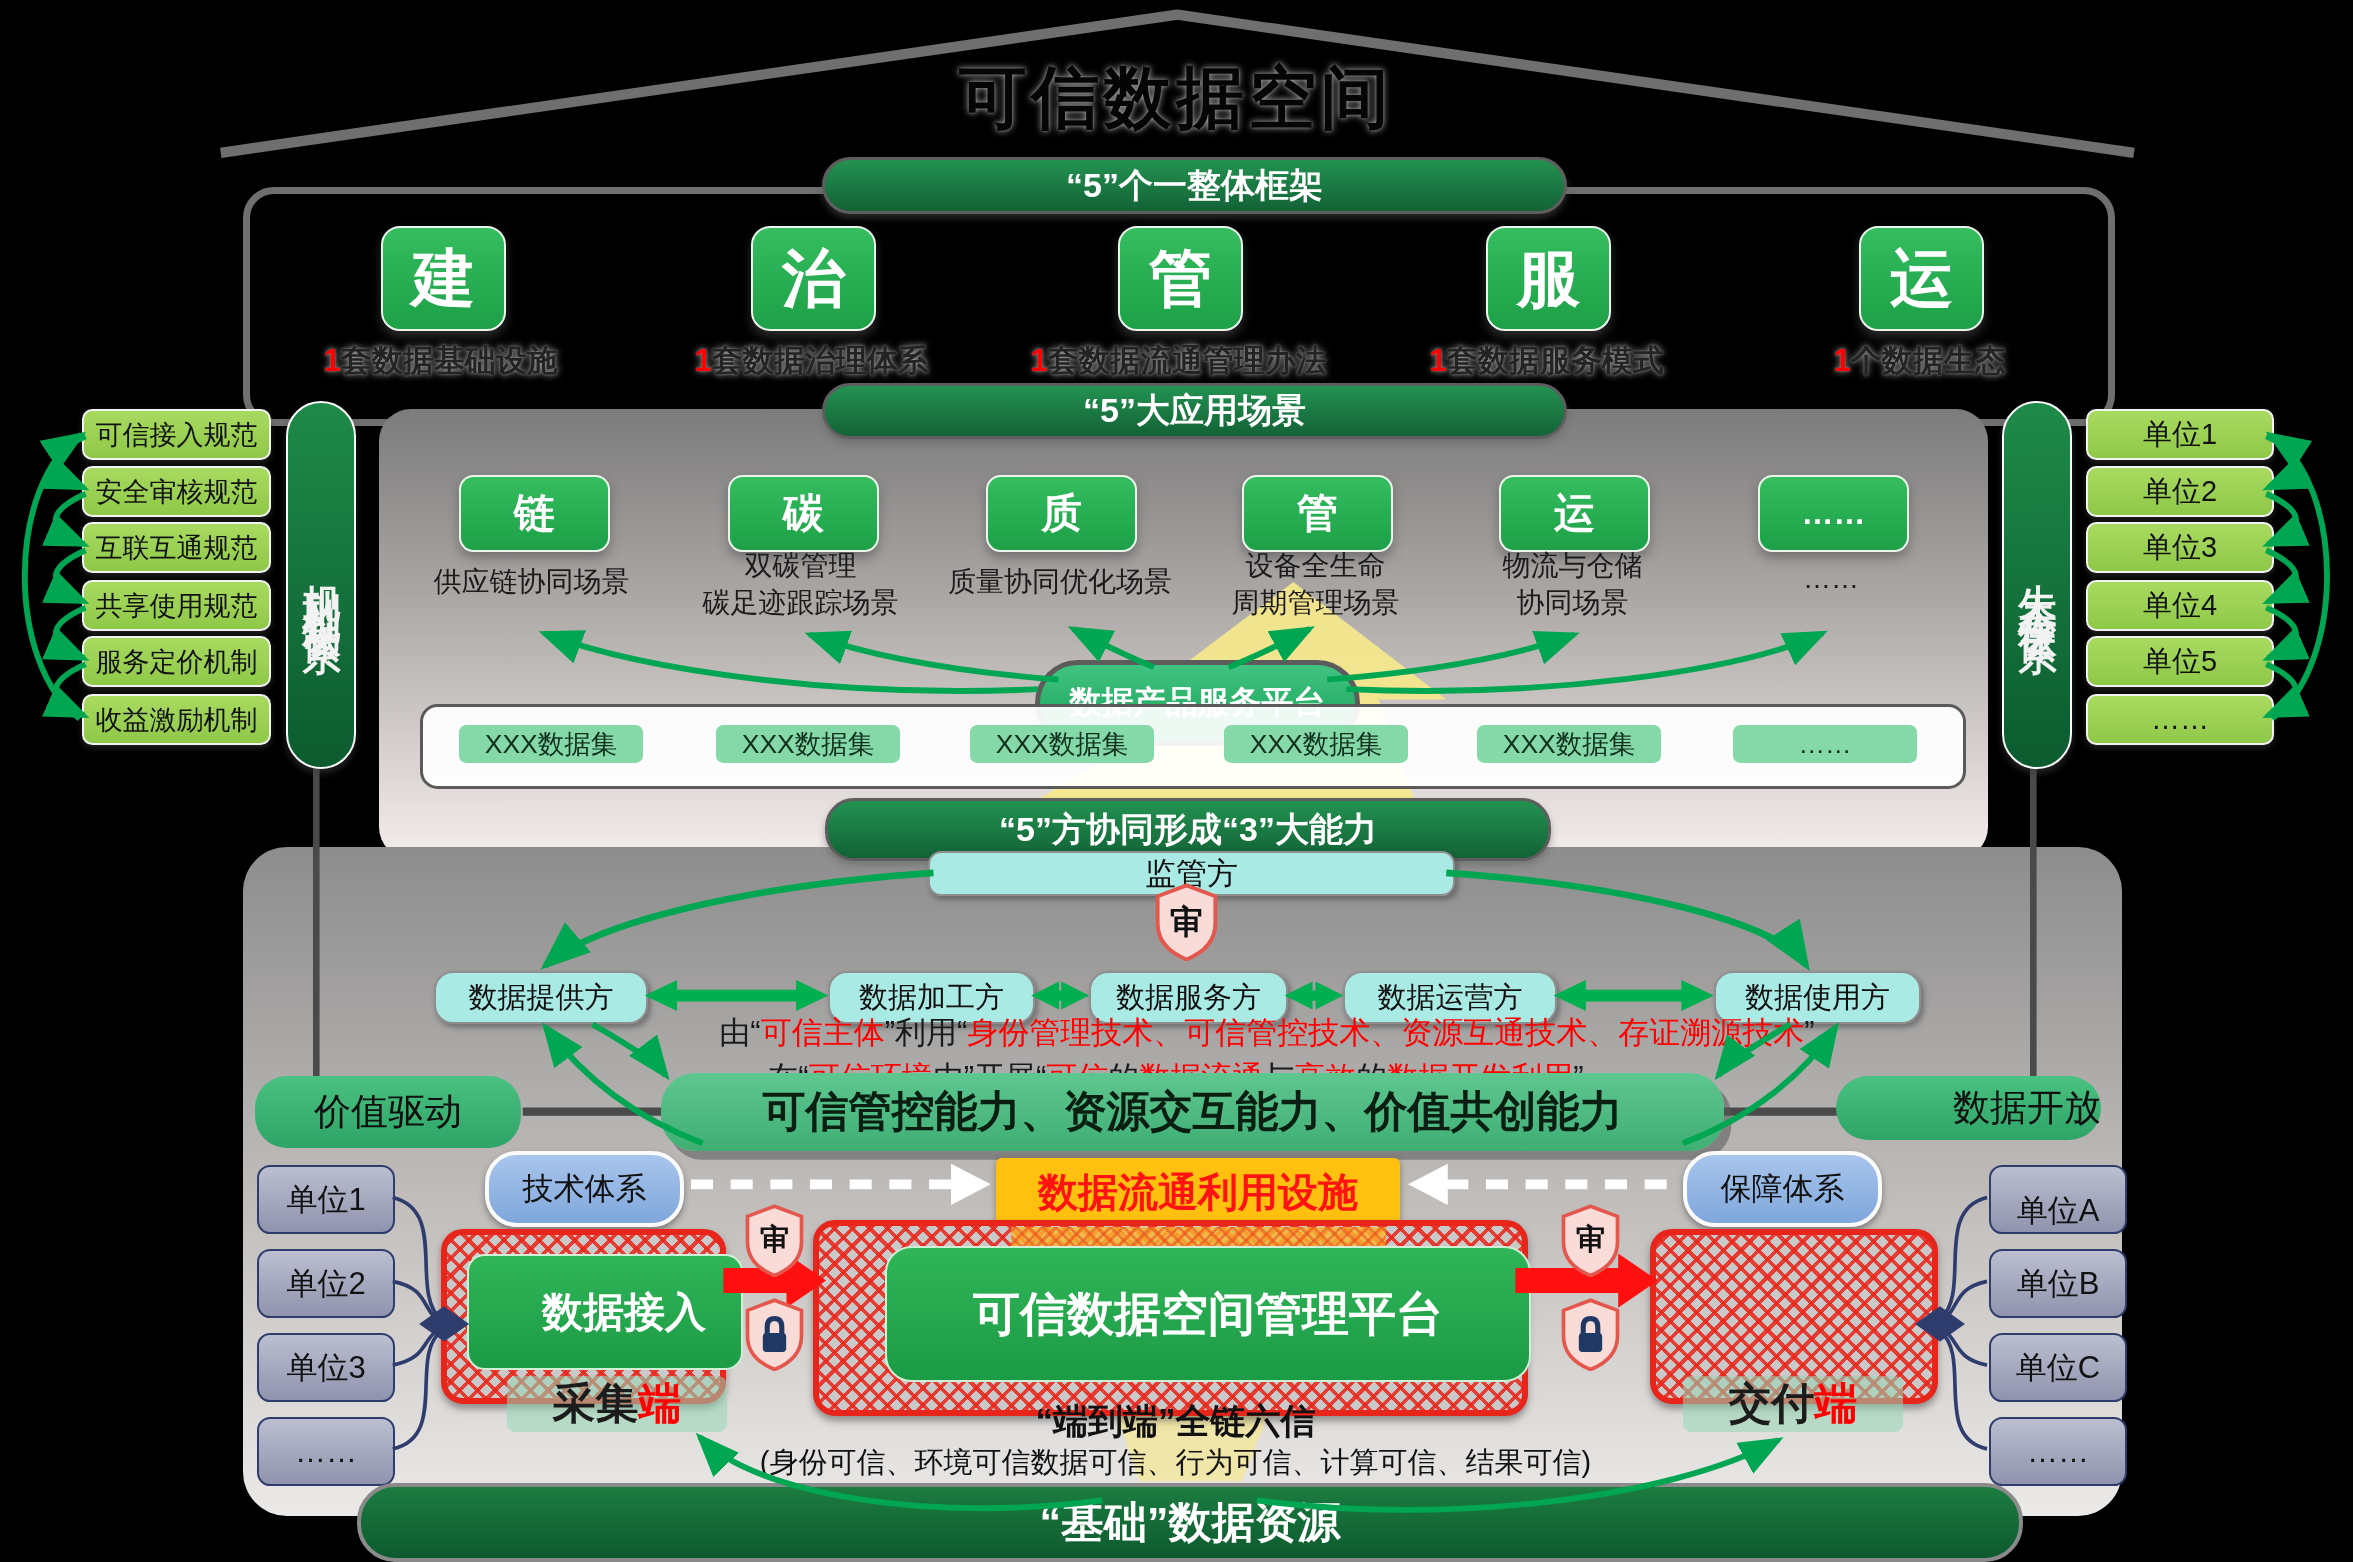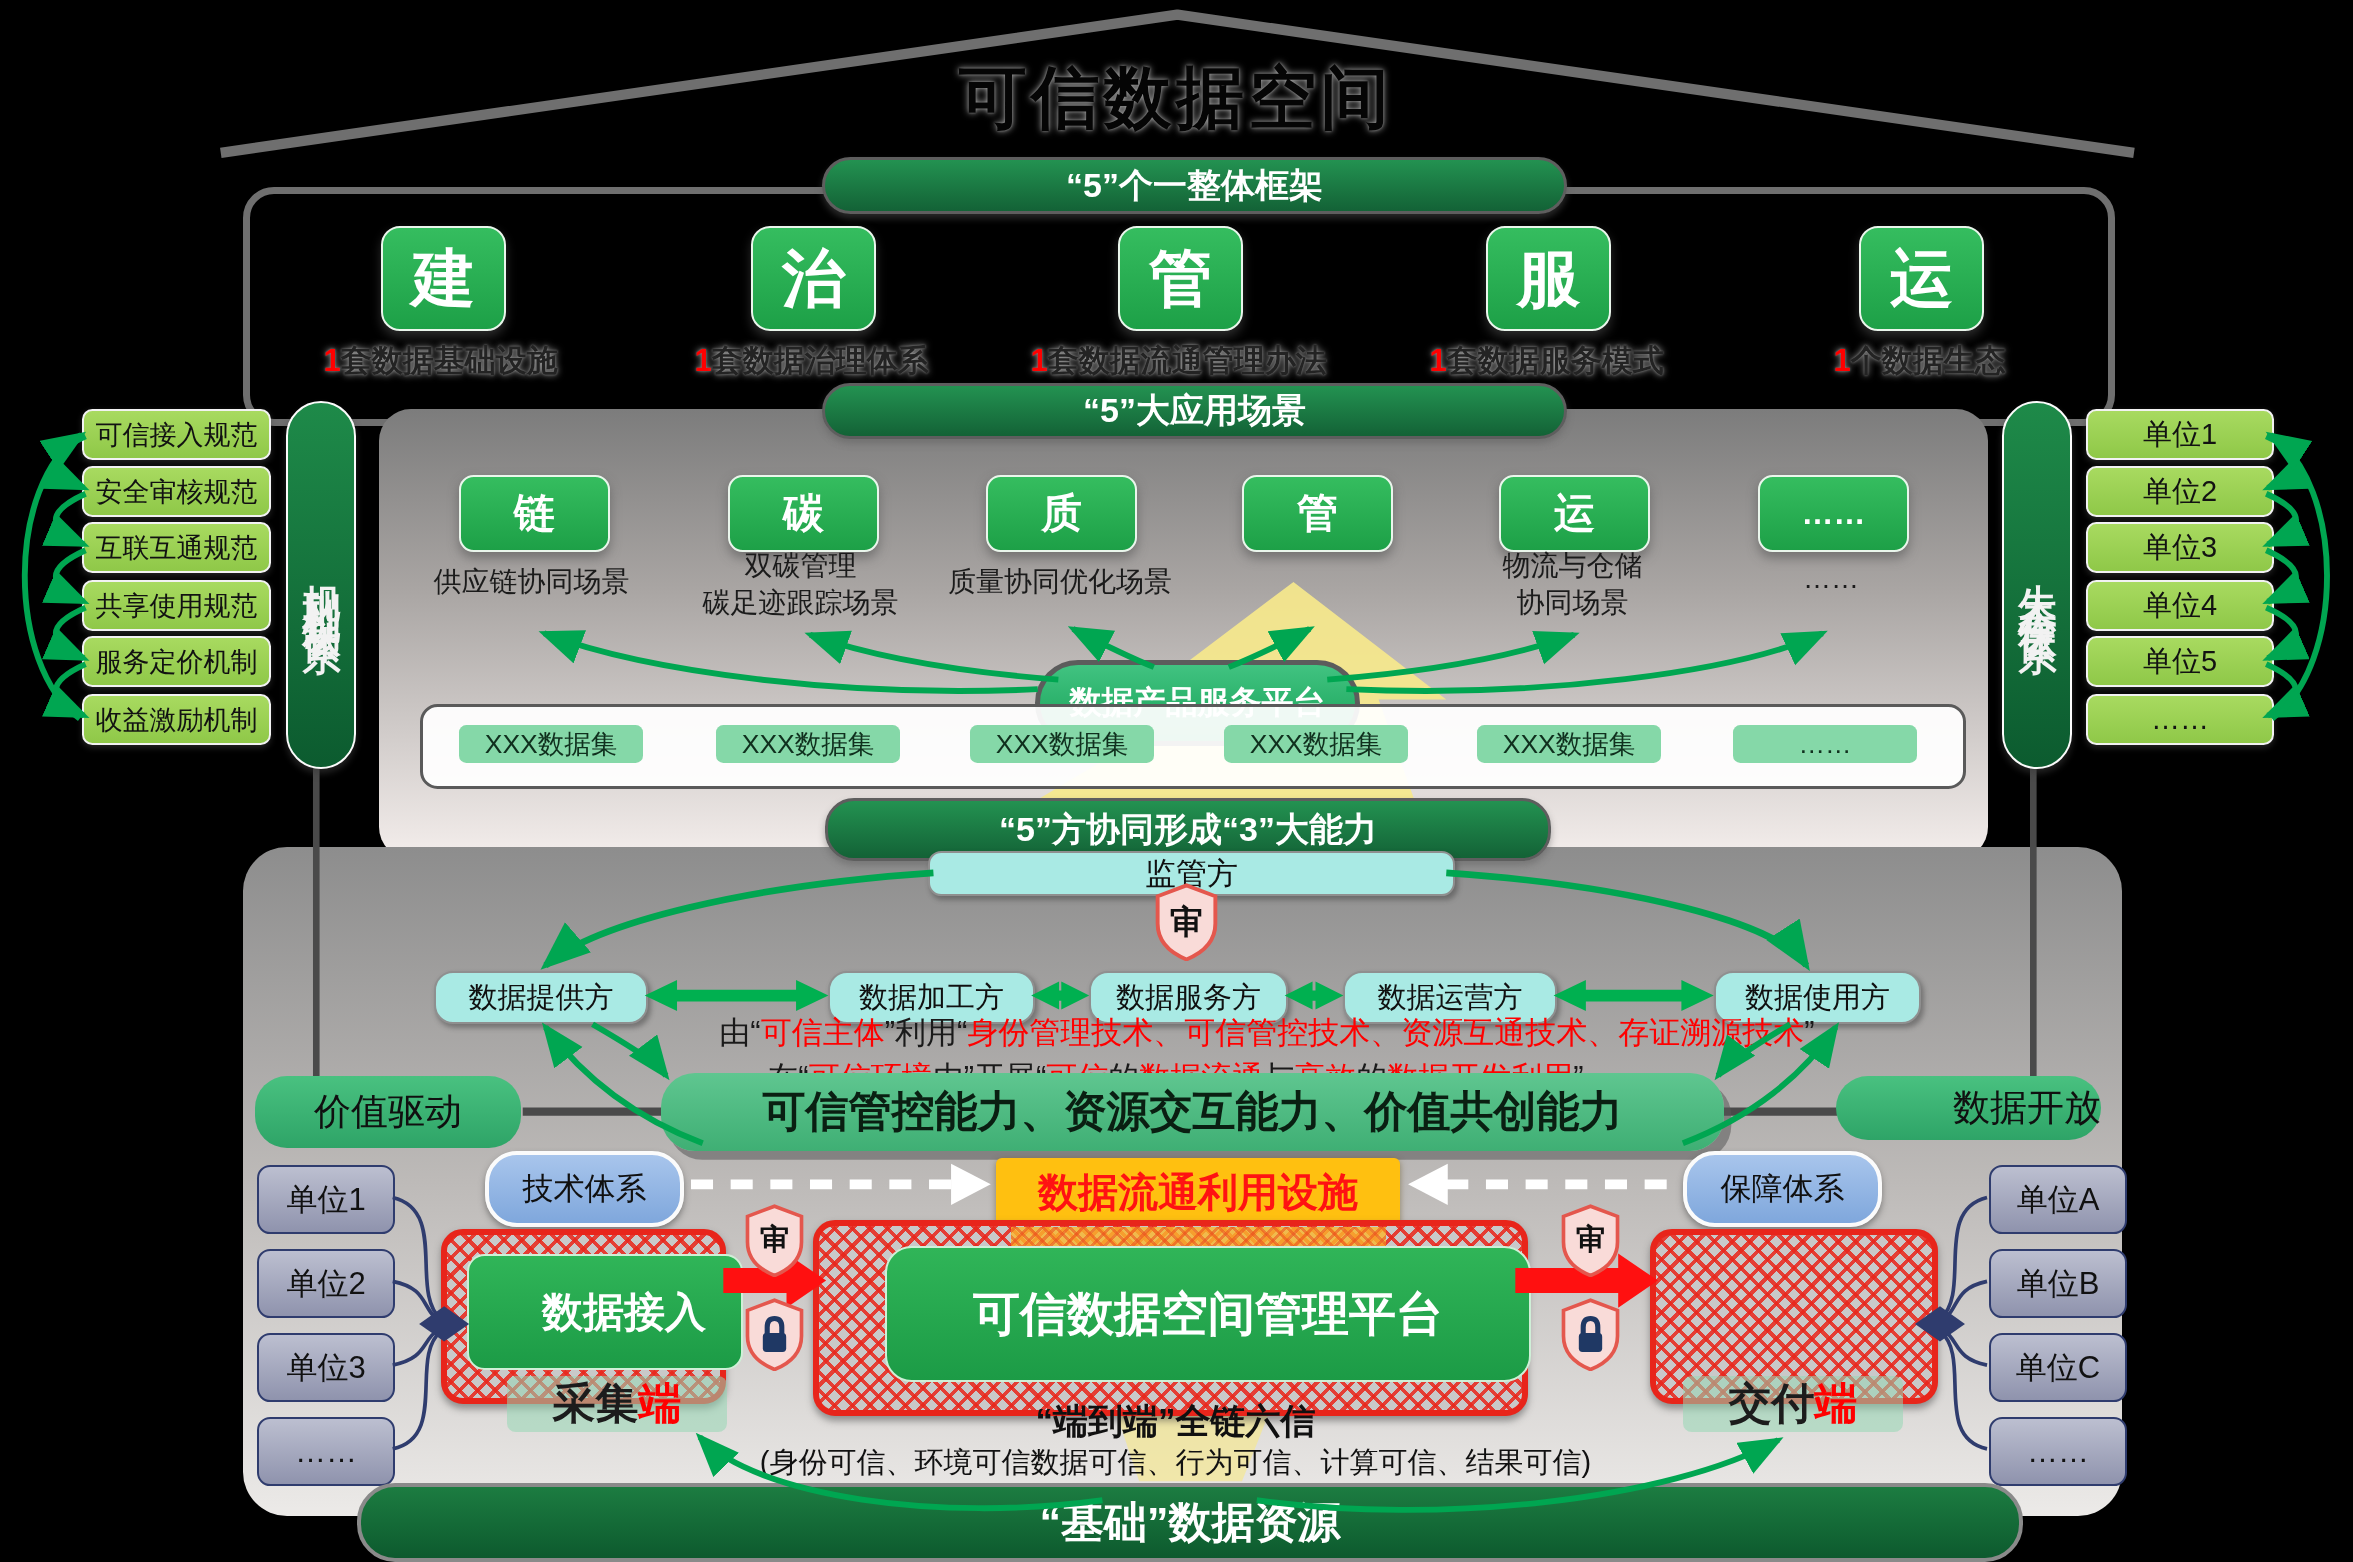--- a/index.html
+++ b/index.html
@@ -180,20 +180,24 @@
   <div class="abs ctr z3" style="left:414px;top:563px;width:235px;font-size:28px;color:#1B1B1B;">
       <span>供应链协同场景</span>
     </div>
   <div class="abs z3" style="left:683px;top:547px;width:235px;font-size:28px;color:#1B1B1B;text-align:center;line-height:37px;">
       <div>双碳管理</div>
       <div>碳足迹跟踪场景</div>
     </div>
   <div class="abs ctr z3" style="left:935px;top:563px;width:250px;font-size:28px;color:#1B1B1B;align-items:center;">
       <span>质量协同优化场景</span>
     </div>
+  <div class="abs z3" style="left:1198px;top:547px;width:235px;font-size:28px;color:#1B1B1B;text-align:center;line-height:37px;">
+      <div>设备全生命</div>
+      <div>周期管理场景</div>
+    </div>
   <div class="abs z3" style="left:1455px;top:547px;width:235px;font-size:28px;color:#1B1B1B;text-align:center;line-height:37px;">
       <div>物流与仓储</div>
       <div>协同场景</div>
     </div>
   <div class="abs ctr z3" style="left:1787px;top:563px;width:88px;font-size:28px;color:#1B1B1B;">
       <span>……</span>
     </div>
 
   <div class="abs ctr oval z3" style="left:1035px;top:660px;width:315px;height:76px;font-size:32px;">
       <span>数据产品服务平台</span>
@@ -296,21 +300,21 @@
   <div class="abs ctr unit z3" style="left:257px;top:1249px;width:134px;height:65px;font-size:31px;">
       <span>单位2</span>
     </div>
   <div class="abs ctr unit z3" style="left:257px;top:1333px;width:134px;height:65px;font-size:31px;">
       <span>单位3</span>
     </div>
   <div class="abs ctr unit z3" style="left:257px;top:1417px;width:134px;height:65px;font-size:31px;">
       <span>……</span>
     </div>
 
-  <div class="abs ctr unit z3" style="left:1989px;top:1165px;width:134px;height:65px;font-size:31px;">
+  <div class="abs ctr unit z3" style="left:1989px;top:1165px;width:134px;height:65px;font-size:31px;align-items:flex-end;">
       <span>单位A</span>
     </div>
   <div class="abs ctr unit z3" style="left:1989px;top:1249px;width:134px;height:65px;font-size:31px;">
       <span>单位B</span>
     </div>
   <div class="abs ctr unit z3" style="left:1989px;top:1333px;width:134px;height:65px;font-size:31px;">
       <span>单位C</span>
     </div>
   <div class="abs ctr unit z3" style="left:1989px;top:1417px;width:134px;height:65px;font-size:31px;">
       <span>……</span>

